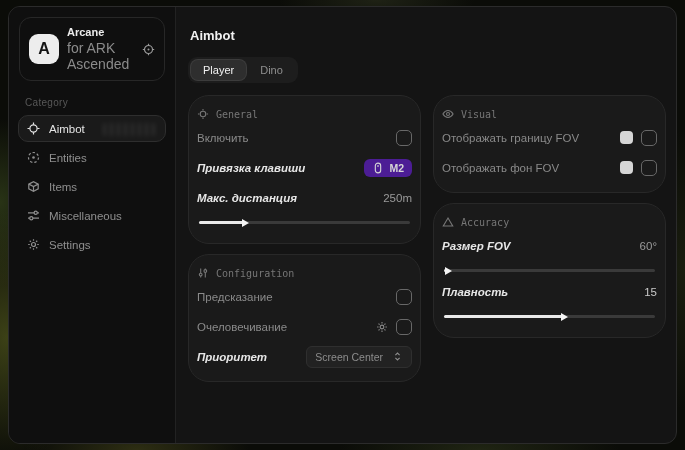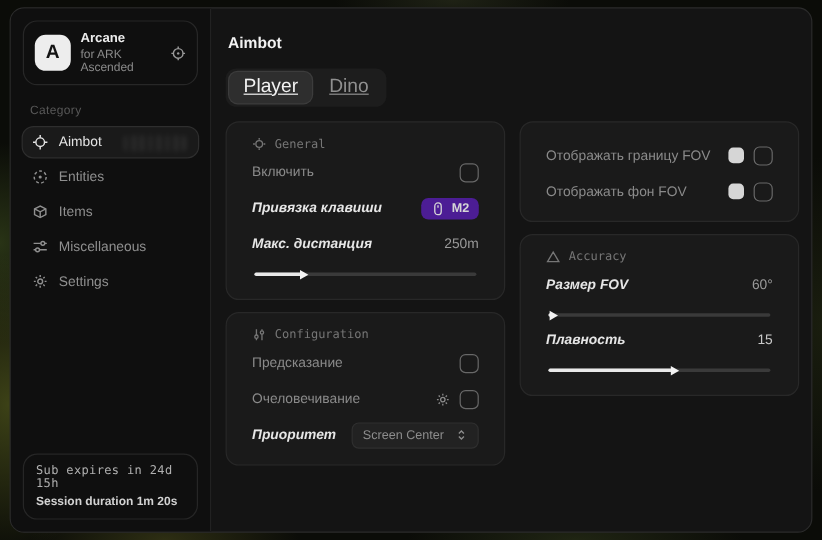--- a/index.html
+++ b/index.html
@@ -19,43 +19,43 @@
   .window {
     position:absolute; left:8px; top:6px; width:669px; height:438px;
     background:#141414; border:1px solid #2b2b2b; border-radius:12px;
     display:flex; overflow:hidden;
   }
   
   .sidebar { width:167px; background:#0f0f0f; border-right:1px solid #222; display:flex; flex-direction:column; flex-shrink:0; }
   .logo-card { margin:10px 10px 4px; border:1px solid #272727; border-radius:12px; padding:8px 9px; display:flex; align-items:center; gap:8px; }
   .logo-badge { width:30px; height:30px; background:#ededed; border-radius:9px; color:#141414; font-weight:bold; font-size:16px; display:flex; align-items:center; justify-content:center; flex-shrink:0; }
   .logo-title { font-size:11px; font-weight:700; color:#ececec; }
-  .logo-sub { font-size:10px; color:#8b8b8b; margin-top:2px; }
+  .logo-sub { font-size:14px; color:#8b8b8b; margin-top:2px; }
   .logo-target { margin-left:auto; color:#9a9a9a; display:flex; }
   .category-label { margin:12px 16px 7px; font-size:10px; color:#585858; letter-spacing:.3px; }
   .nav { padding:0 9px; }
   .nav-item { display:flex; align-items:center; gap:9px; padding:6px 8px; border-radius:10px;
     color:#8f8f8f; font-size:11.5px; border:1px solid transparent; margin-bottom:2px; position:relative; cursor:pointer; }
   .nav-item.active { background:#1a1a1a; border-color:#2e2e2e; color:#e4e4e4; }
   .nav-item .ic { display:flex; flex-shrink:0; }
   .watermark-smudge { position:absolute; right:10px; top:7px; width:52px; height:13px;
     background:repeating-linear-gradient(90deg, rgba(200,200,200,.35) 0 3px, transparent 3px 7px);
     filter:blur(2px); opacity:.35; border-radius:3px; pointer-events:none; }
   .sidebar-footer { margin:auto 10px 10px; border:1px solid #262626; border-radius:12px; padding:8px 10px; }
   .footer-line1 { font-family:"DejaVu Sans Mono", monospace; font-size:10px; color:#b0b0b0; letter-spacing:.3px; }
   .footer-line2 { font-size:10px; font-weight:700; color:#d2d2d2; margin-top:4px; }
   
   .main { flex:1; padding:13px 12px 0; }
   .page-title { font-size:13px; font-weight:700; color:#f2f2f2; margin:8px 2px 14px; }
   .tabs { display:inline-flex; background:#1d1d1d; border-radius:9px; padding:3px; gap:2px; margin-bottom:12px; }
-  .tab { padding:4px 12px; font-size:16px; color:#8f8f8f; border-radius:7px; cursor:pointer;text-decoration:underline; }
+  .tab { padding:4px 12px; font-size:11px; color:#8f8f8f; border-radius:7px; cursor:pointer; }
   .tab.active { background:#2e2e2e; color:#f2f2f2; box-shadow:0 0 0 1px #3c3c3c; }
   .columns { display:flex; gap:12px; align-items:flex-start; }
   .col { display:flex; flex-direction:column; gap:10px; width:233px; }
-  .card { background:#1a1a1a; border:1px solid #282828; border-radius:11px; padding:10px 21px 12px; width:100%; }
+  .card { background:#1a1a1a; border:1px solid #282828; border-radius:21px; padding:10px 8px 12px; width:100%; }
   .card-header { display:flex; align-items:center; gap:7px; color:#767676;
     font-family:"DejaVu Sans Mono", monospace; font-size:10px; margin-bottom:4px; padding-top:2px; }
   .row { display:flex; align-items:center; justify-content:space-between; min-height:25px; margin-top:5px; }
   .lbl-dim { color:#8a8a8a; font-size:11.5px; }
   .lbl-bright { color:#e6e6e6; font-size:11.5px; font-weight:600;font-style:italic; }
   .value { color:#9a9a9a; font-size:11.5px; }
   .value-bright { color:#c9c9c9; font-size:11.5px; }
   .checkbox { width:16px; height:16px; border:1.5px solid #686868; border-radius:5px; background:transparent; cursor:pointer; flex-shrink:0; }
   .right-group { display:flex; align-items:center; gap:8px; }
   .swatch { width:13px; height:13px; border-radius:4px; cursor:pointer; flex-shrink:0; }
@@ -136,24 +136,20 @@
         <span class="ic">
           <svg width="13" height="13" viewBox="0 0 13 13" fill="none" stroke="currentColor" stroke-width="1.2">
             <circle cx="6.5" cy="6.5" r="2"></circle>
             <path d="M6.5 1.2v1.6M6.5 10.2v1.6M1.2 6.5h1.6M10.2 6.5h1.6M2.75 2.75l1.15 1.15M9.1 9.1l1.15 1.15M10.25 2.75 9.1 3.9M3.9 9.1l-1.15 1.15"></path>
           </svg>
         </span>
         <span>Settings</span>
       </div>
     </nav>
 
-    <div class="sidebar-footer">
-      <div class="footer-line1">Sub expires in 24d 15h</div>
-      <div class="footer-line2">Session duration 1m 20s</div>
-    </div>
   </aside>
 
   <main class="main">
     <h1 class="page-title">Aimbot</h1>
 
     <div class="tabs">
       <div class="tab active">Player</div>
       <div class="tab">Dino</div>
     </div>
 
@@ -236,20 +232,29 @@
               </span>
             </span>
           </div>
         </section>
 
       </div>
 
       <div class="col">
 
         <section class="card">
+          <div class="card-header">
+            <span>
+              <svg width="12" height="12" viewBox="0 0 13 13" fill="none" stroke="currentColor" stroke-width="1.2">
+                <path d="M1 6.5C2.6 3.9 4.5 2.7 6.5 2.7s3.9 1.2 5.5 3.8c-1.6 2.6-3.5 3.8-5.5 3.8S2.6 9.1 1 6.5z"></path>
+                <circle cx="6.5" cy="6.5" r="1.6"></circle>
+              </svg>
+            </span>
+            <span>Visual</span>
+          </div>
           <div class="row">
             <span class="lbl-dim">Отображать границу FOV</span>
             <span class="right-group">
               <span class="swatch" style="background: rgb(214, 214, 214);"></span>
               <span class="checkbox"></span>
             </span>
           </div>
           <div class="row">
             <span class="lbl-dim">Отображать фон FOV</span>
             <span class="right-group">

